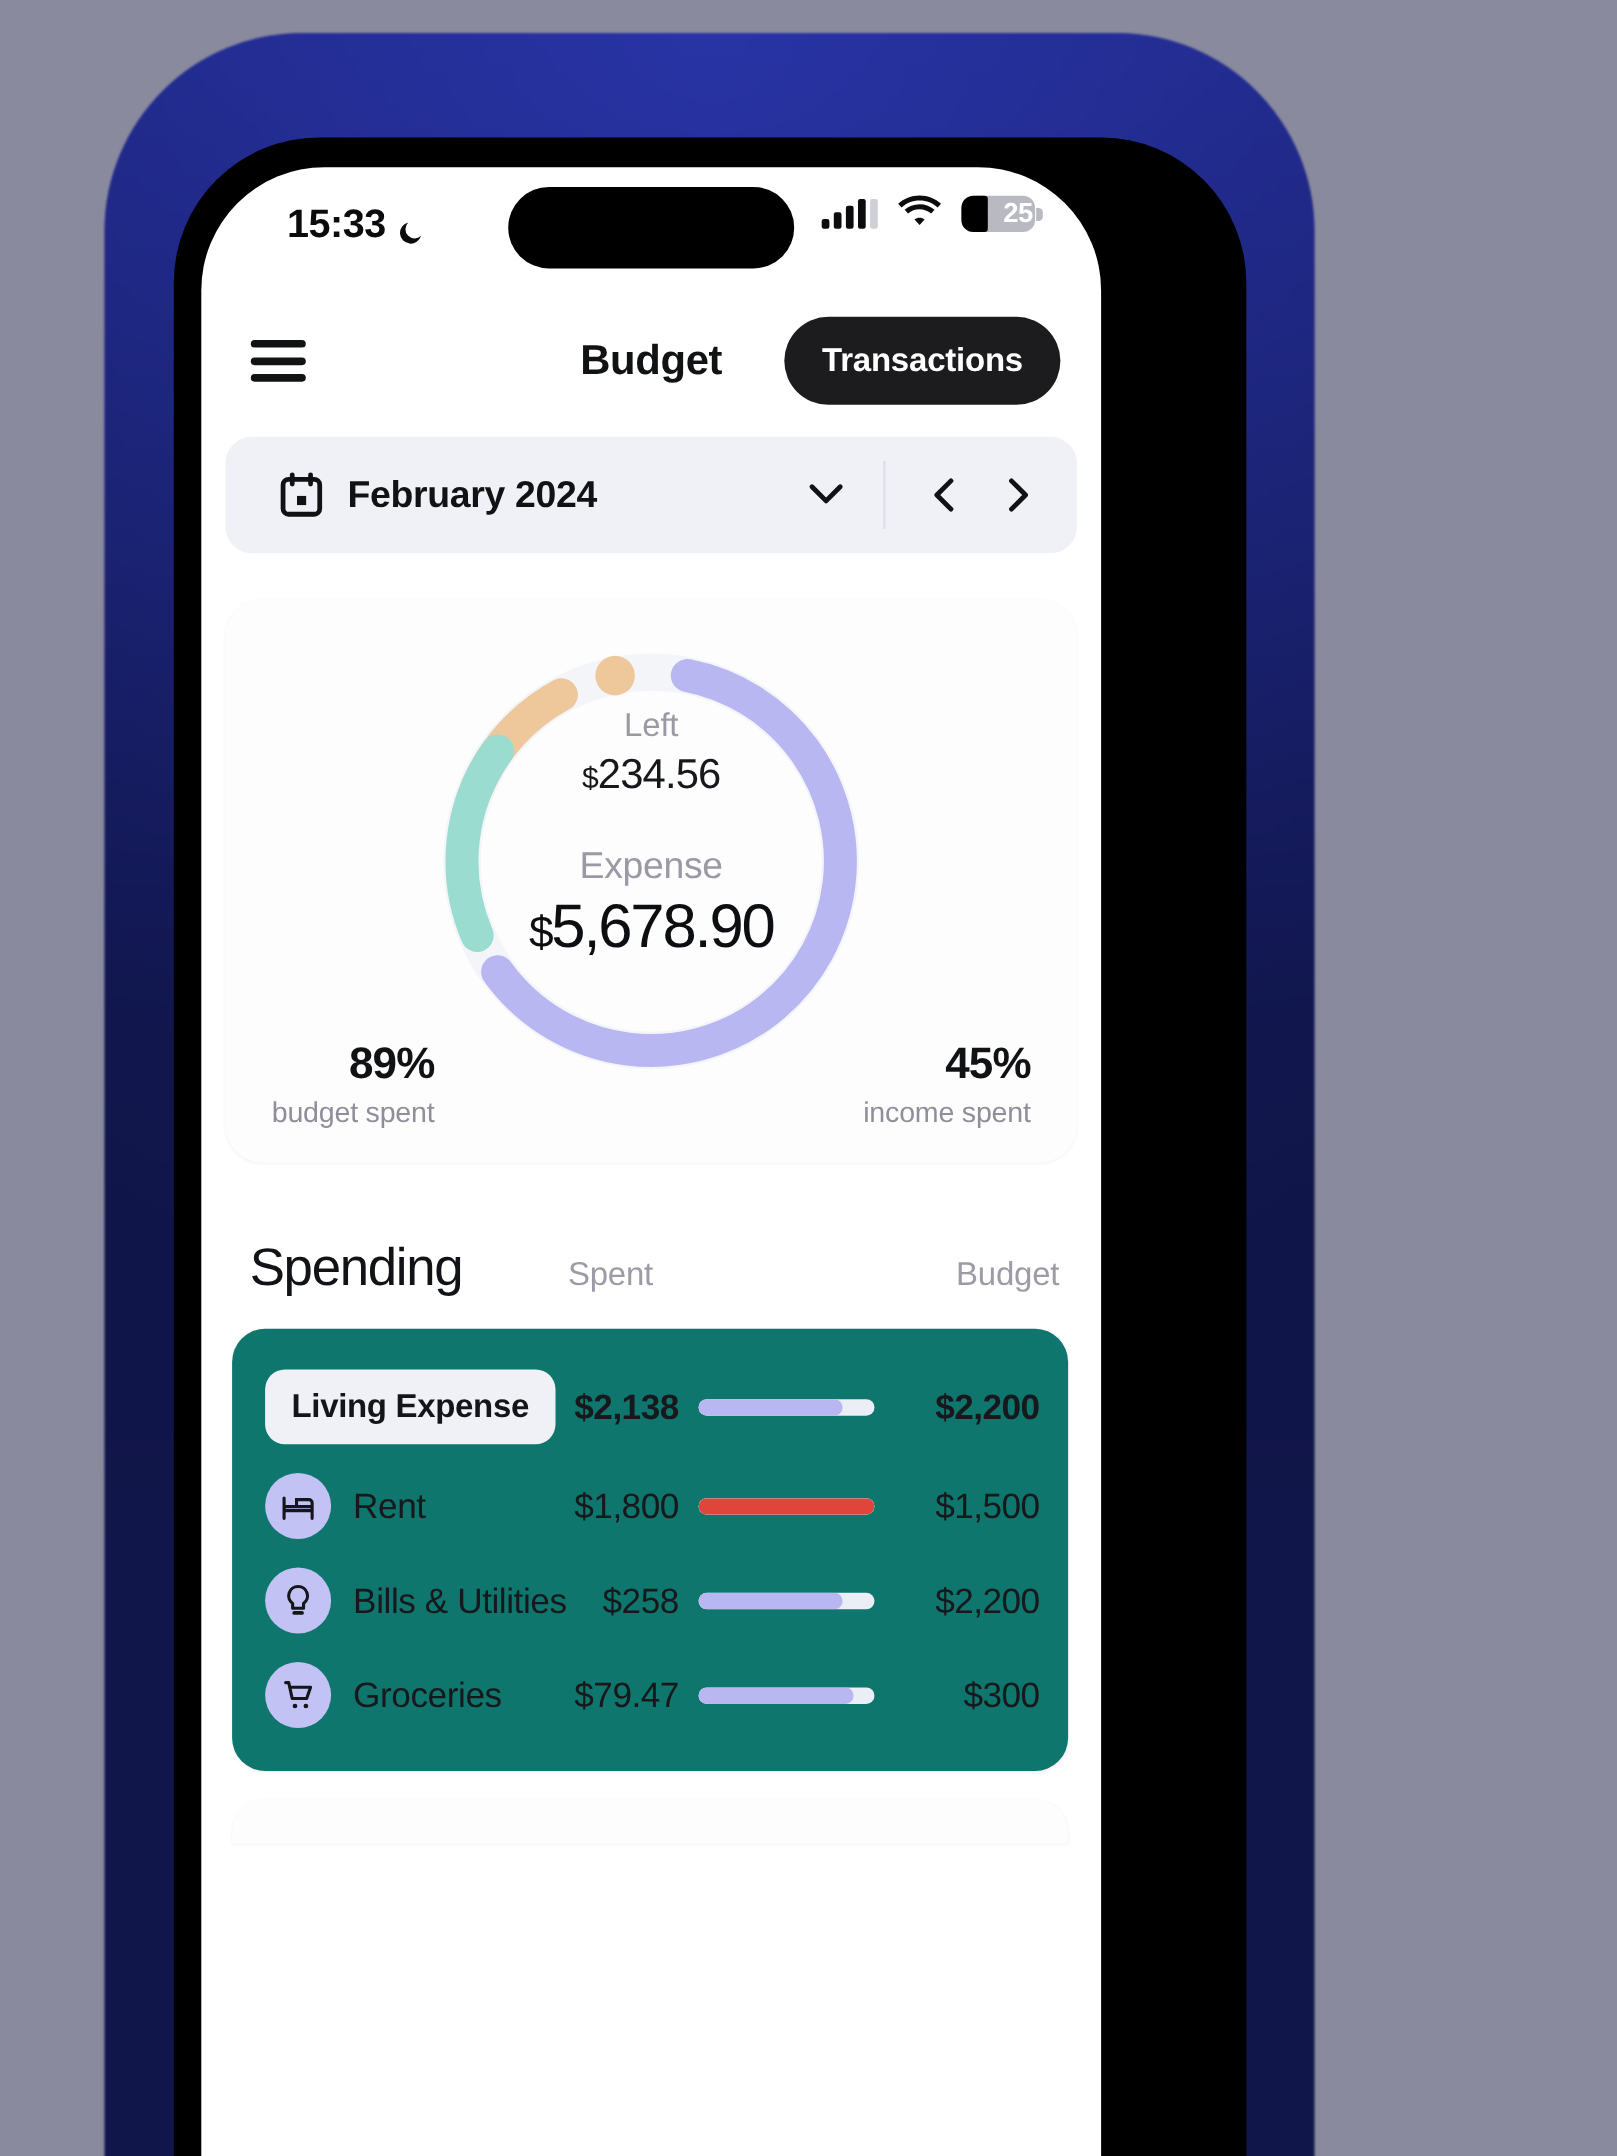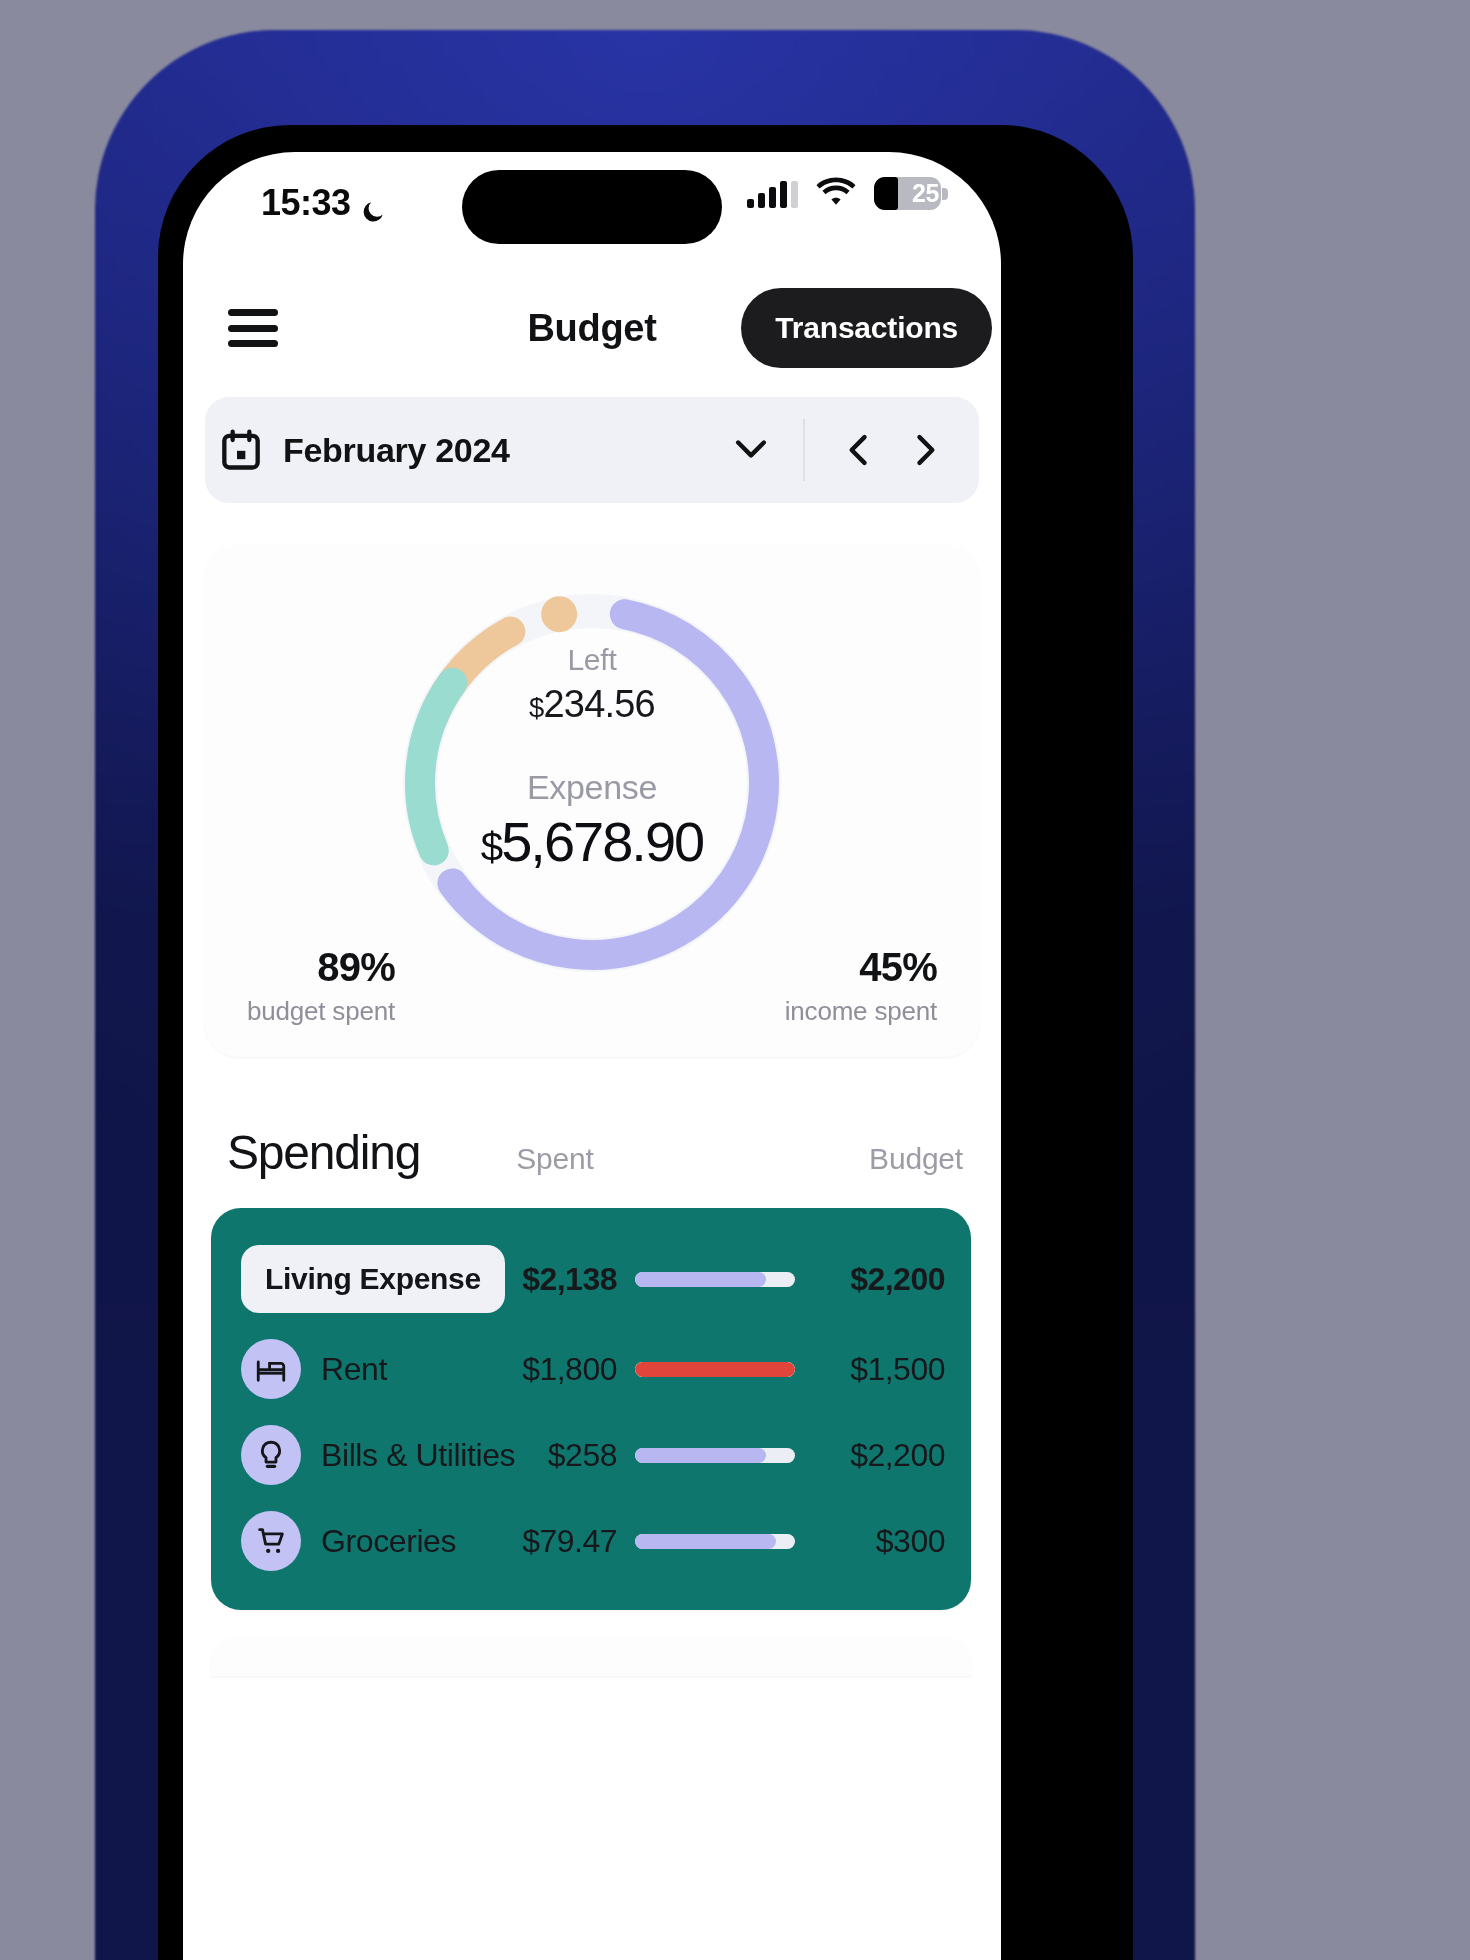--- a/index.html
+++ b/index.html
@@ -97,35 +97,35 @@
     position:absolute; left:45px; top:50%; transform:translateY(-50%);
     width:50px; height:38px; display:flex; flex-direction:column;
     justify-content:space-between; cursor:pointer;
   }
   .hamburger span{ display:block; height:7px; background:#111214; border-radius:4px;}
   .appbar h1{
     position:absolute; left:50%; transform:translateX(-50%);
     font-size:38px; font-weight:700; color:#111214; letter-spacing:-0.3px;
   }
   .tx-btn{
-    position:absolute; right:9px; top:50%; transform:translateY(-50%);
+    position:absolute; right:37px; top:50%; transform:translateY(-50%);
     background:#1c1c1f; color:#fff; border:none;
     font-family:inherit; font-size:30px; font-weight:700;
     padding:23px 34px; border-radius:45px; cursor:pointer;
     letter-spacing:-0.2px; white-space:nowrap;
   }
 
   
   .month-bar{
     margin:13px 22px 0 22px;
     height:106px; background:#eff1f7; border-radius:24px;
     display:flex; align-items:center;
   }
   .month-left{
-    flex:1; display:flex; align-items:center; padding-left:16px; height:100%;
+    flex:1; display:flex; align-items:center; padding-left:49px; height:100%;
     cursor:pointer;
   }
   .cal-icon{ width:40px; height:42px; flex:0 0 auto; margin-right:22px;}
   .month-label{ font-size:34px; font-weight:700; color:#111214; letter-spacing:-0.3px;}
   .chev-down{ margin-left:auto; margin-right:30px; }
   .m-divider{ width:2px; height:62px; background:#dcdfe8; }
   .month-nav{
     display:flex; align-items:center; gap:18px; padding:0 30px 0 30px;
   }
   .navbtn{ width:48px;height:48px;display:flex;align-items:center;justify-content:center;cursor:pointer;}

